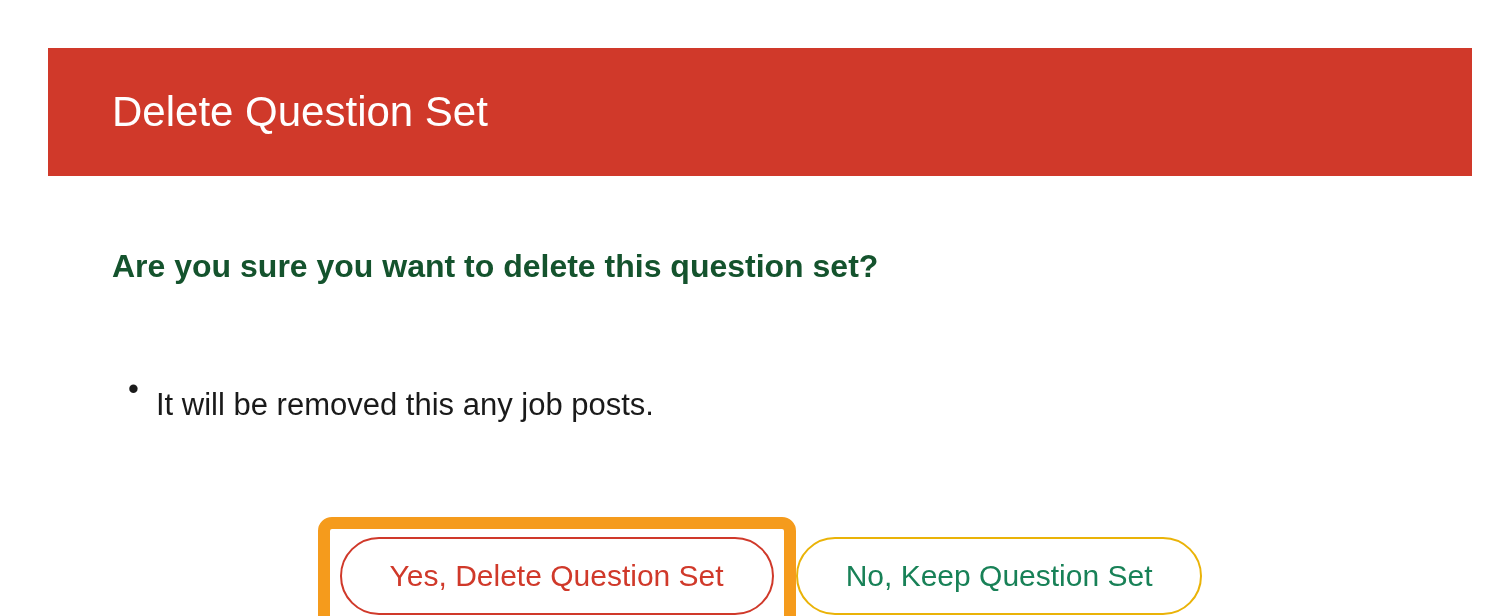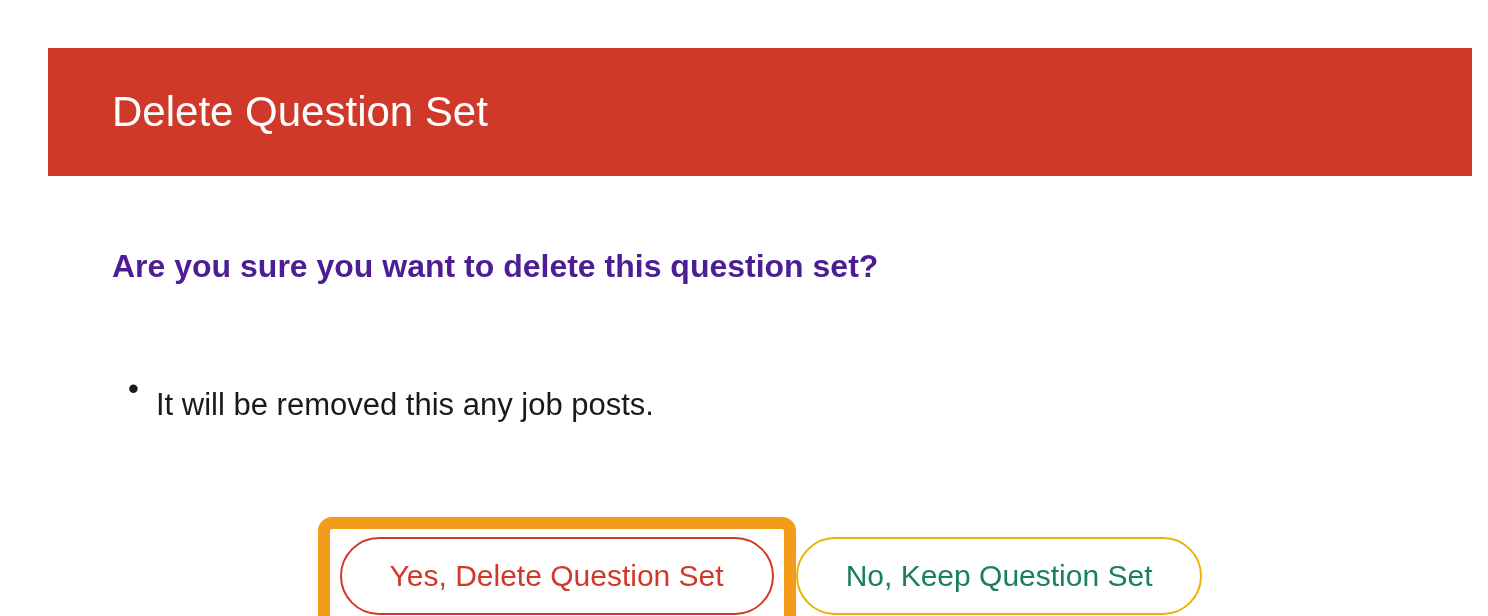--- a/index.html
+++ b/index.html
@@ -24,21 +24,21 @@
       padding: 40px 48px;
       font-size: 42px;
       font-weight: 500;
     }
     .dialog-body {
       padding: 56px 48px 0 48px;
     }
     .confirm-text {
       font-size: 32px;
       font-weight: 700;
-      color: #4c1d95;
+      color: #14532d;
       margin-bottom: 48px;
     }
     .bullet-list {
       list-style: none;
       padding-left: 32px;
     }
     .bullet-list li {
       position: relative;
       font-size: 31px;
       color: #1a1a1a;

